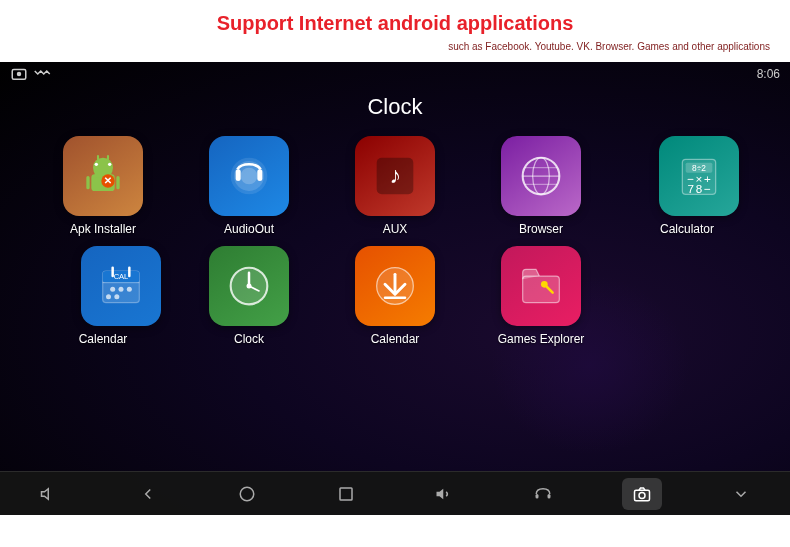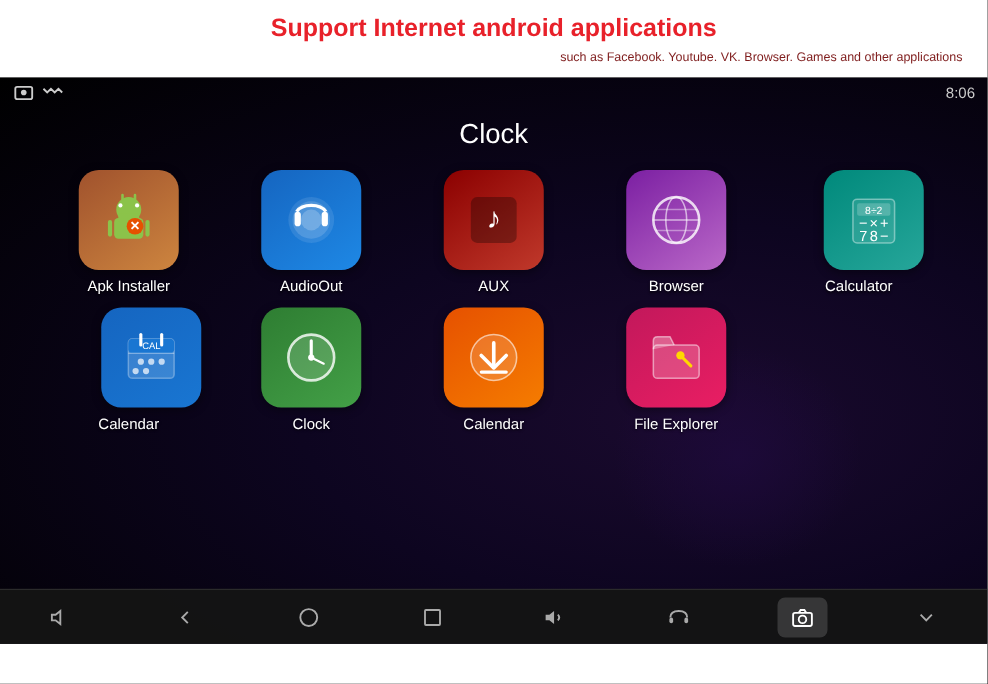--- a/index.html
+++ b/index.html
@@ -310,21 +310,21 @@
       </div>
       <div class="app-item">
         <div class="app-icon icon-fileexplorer">
           <svg width="50" height="50" viewBox="0 0 60 60">
             <rect x="8" y="18" width="44" height="32" rx="4" fill="rgba(255,255,255,0.2)" stroke="rgba(255,255,255,0.5)" stroke-width="1.5"></rect>
             <path d="M8,22 L8,14 Q8,10 12,10 L24,10 L28,18" fill="rgba(255,255,255,0.3)" stroke="rgba(255,255,255,0.5)" stroke-width="1.5"></path>
             <circle cx="34" cy="28" r="4" fill="#ffd700"></circle>
             <line x1="36" y1="30" x2="44" y2="38" stroke="#ffd700" stroke-width="3" stroke-linecap="round"></line>
           </svg>
         </div>
-        <div class="app-label">File Explorer</div>
+        <div class="app-label">Games Explorer</div>
       </div>
     </div>
 
   <div class="nav-bar">
     <div class="nav-icon">
       <svg width="18" height="18" viewBox="0 0 24 24">
           <polygon points="11,5 6,9 2,9 2,15 6,15 11,19" fill="none" stroke="#aaa" stroke-width="2"></polygon>
         </svg>
     </div>
     <div class="nav-icon">

